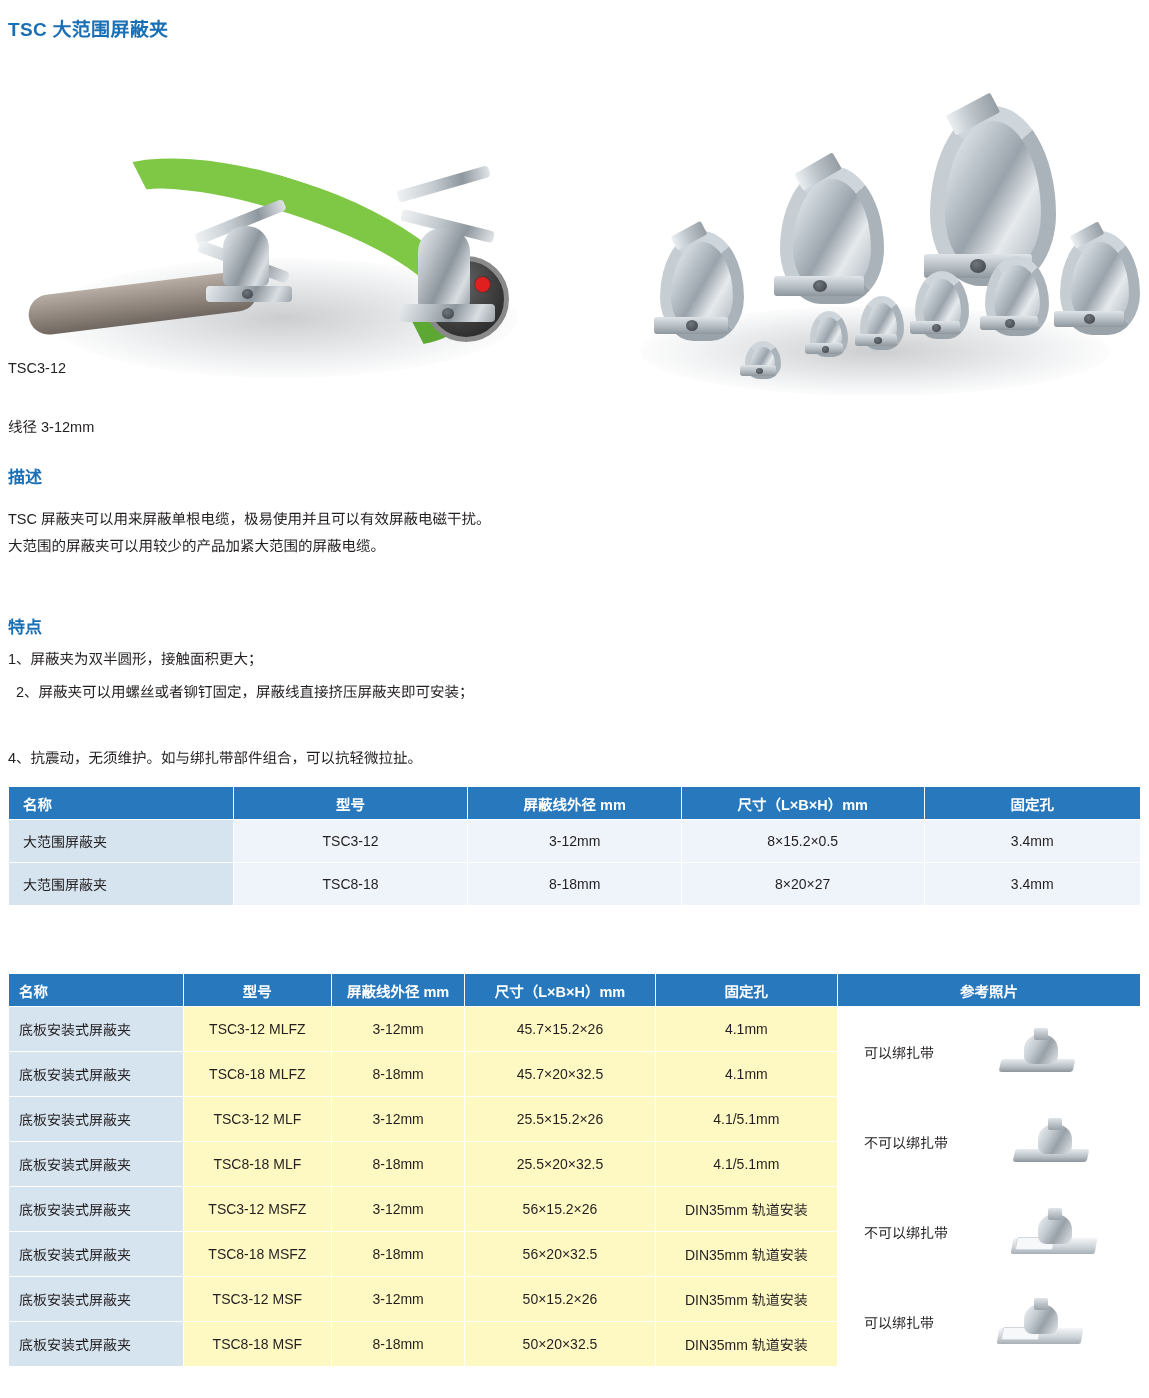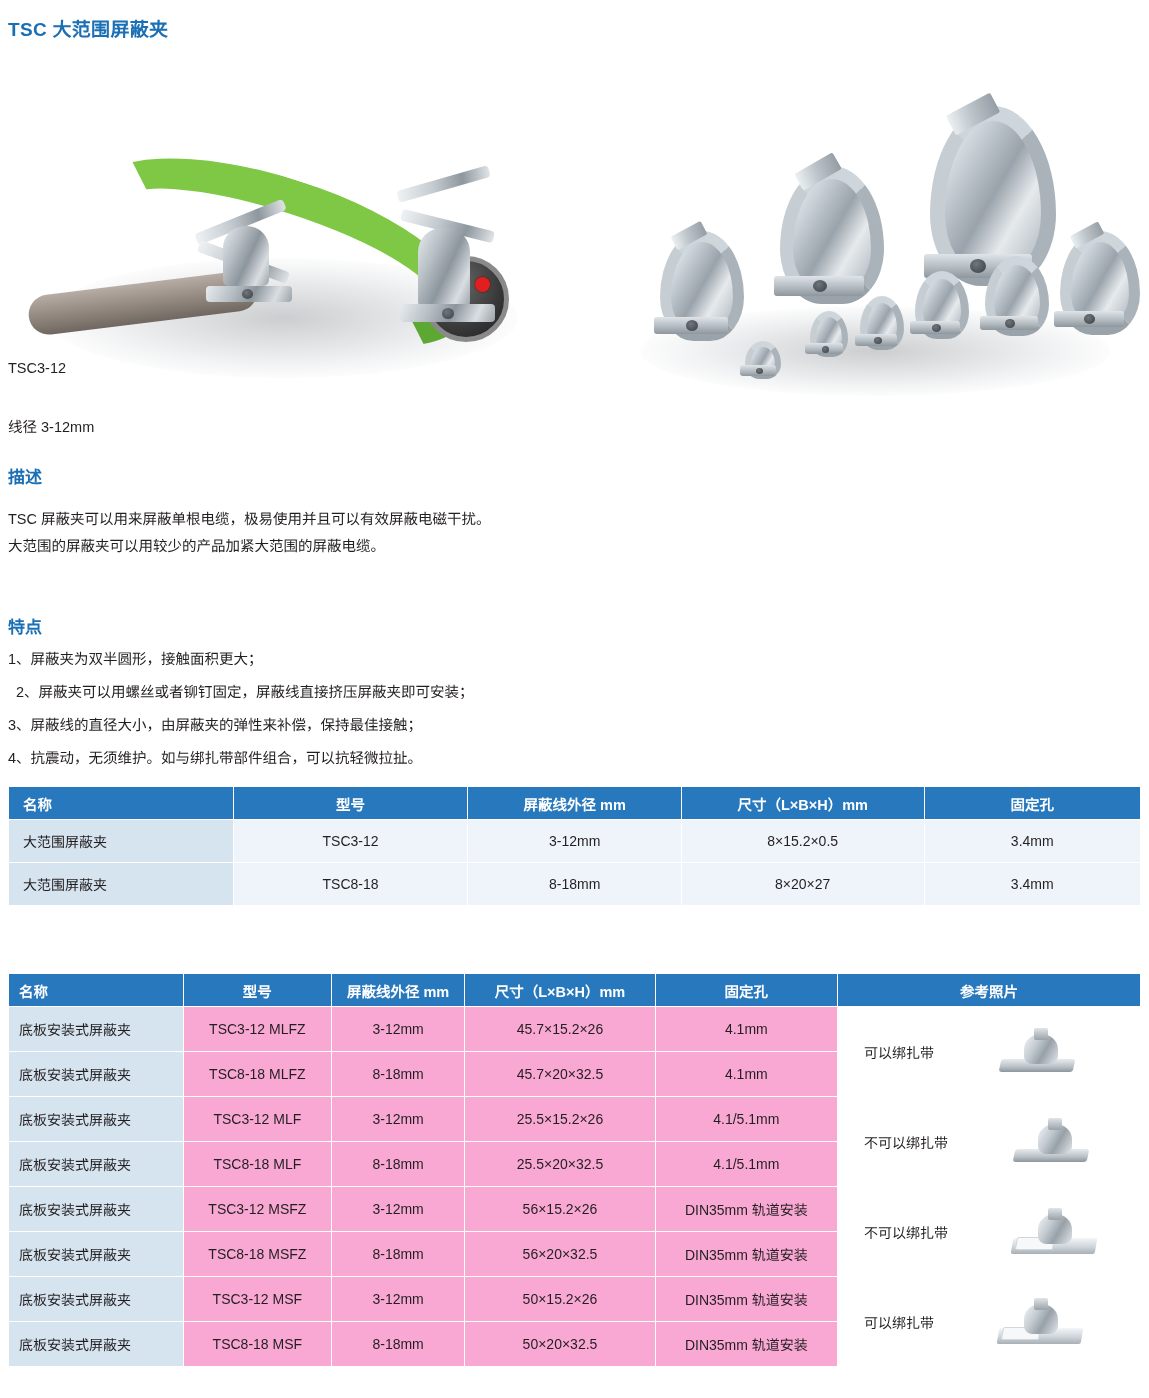--- a/index.html
+++ b/index.html
@@ -198,21 +198,21 @@
     text-align: left;
     padding-left: 14px;
   }
   .t1 thead th:first-child { text-align: left; padding-left: 14px; }
 
   .t2 {
     left: 8px;
     top: 973px;
     width: 1133px;
   }
-  .t2 td { height: 42px; background: #f9a8d4; }
+  .t2 td { height: 42px; background: #fef9c3; }
   .t2 tbody tr td:first-child {
     background: #d6e4f0;
     text-align: left;
     padding-left: 10px;
   }
   .t2 thead th:first-child { text-align: left; padding-left: 10px; }
   .t2 .photo-cell {
     background: #ffffff;
     border-left: 1px solid #ffffff;
     position: relative;
@@ -393,21 +393,20 @@
   <div class="caption line1">TSC3-12</div>
   <div class="caption line2">线径 3-12mm</div>
 
   <div class="section-heading" style="top:463px;">描述</div>
   <div class="para" style="top:508px;">TSC 屏蔽夹可以用来屏蔽单根电缆，极易使用并且可以有效屏蔽电磁干扰。</div>
   <div class="para" style="top:535px;">大范围的屏蔽夹可以用较少的产品加紧大范围的屏蔽电缆。</div>
 
   <div class="section-heading" style="top:613px;">特点</div>
   <div class="para" style="top:648px;">1、屏蔽夹为双半圆形，接触面积更大；</div>
   <div class="para" style="top:681px;margin-left:8px;">2、屏蔽夹可以用螺丝或者铆钉固定，屏蔽线直接挤压屏蔽夹即可安装；</div>
-  <div class="para" style="top:714px;">3、屏蔽线的直径大小，由屏蔽夹的弹性来补偿，保持最佳接触；</div>
   <div class="para" style="top:747px;">4、抗震动，无须维护。如与绑扎带部件组合，可以抗轻微拉扯。</div>
 
   <table class="t1">
     <thead>
       <tr>
         <th style="width:215px;">名称</th>
         <th style="width:238px;">型号</th>
         <th style="width:216px;">屏蔽线外径 mm</th>
         <th style="width:245px;">尺寸（L×B×H）mm</th>
         <th style="width:219px;">固定孔</th>

